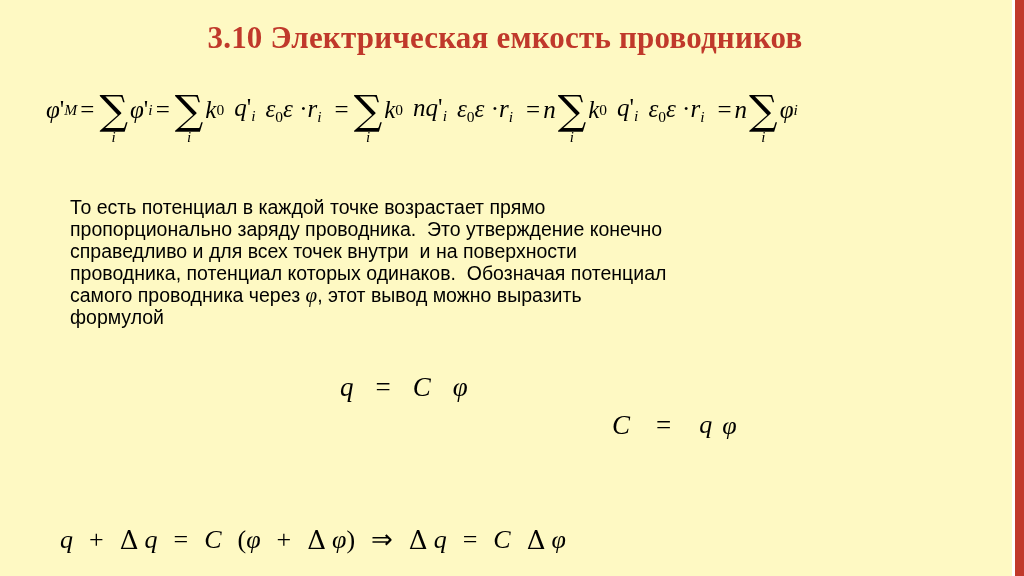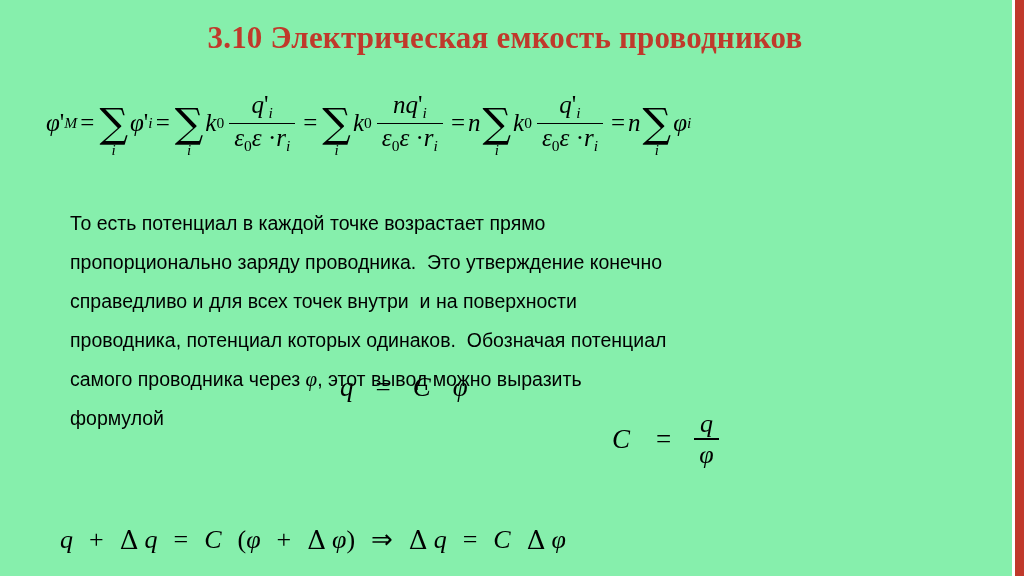--- a/index.html
+++ b/index.html
@@ -10,21 +10,21 @@
   body {
     width: 1024px;
     height: 576px;
     position: relative;
     overflow: hidden;
     font-family: "Liberation Sans", sans-serif;
   }
   .slide {
     position: absolute;
     inset: 0;
-    background: #86efac;
+    background: #fef9c3;
   }
   
   .edge-strip {
     position: absolute;
     top: 0;
     right: 0;
     width: 9px;
     height: 576px;
     background: #c0392b;
   }
@@ -88,21 +88,20 @@
     left: 50%;
     transform: translateX(-50%);
     bottom: -16px;
     font-size: 15px;
     font-style: italic;
     font-family: "Liberation Serif", serif;
   }
 
   .frac {
     display: inline-flex;
-    flex-direction: column;
     align-items: center;
     vertical-align: middle;
     margin: 0 5px;
     line-height: 1.05;
   }
   .frac .num { padding: 0 5px 1px 5px; }
   .frac .den { padding: 1px 5px 0 5px; }
   .frac .bar {
     width: 100%;
     height: 1.6px;
@@ -115,24 +114,23 @@
     left: 46px;
     font-size: 25px;
   }
   #eq-top .op { margin: 0 3px; }
 
   
   .para {
     position: absolute;
     font-family: "Liberation Sans", sans-serif;
     font-size: 19.5px;
-    line-height: 39px;
+    line-height: 22px;
     color: #000;
     white-space: pre-wrap;
-    margin-top: 8px;
   }
   #para-1 {
     top: 196px;
     left: 70px;
     width: 880px;
   }
   .inline-phi {
     font-family: "Liberation Serif", serif;
     font-style: italic;
     font-size: 21px;

